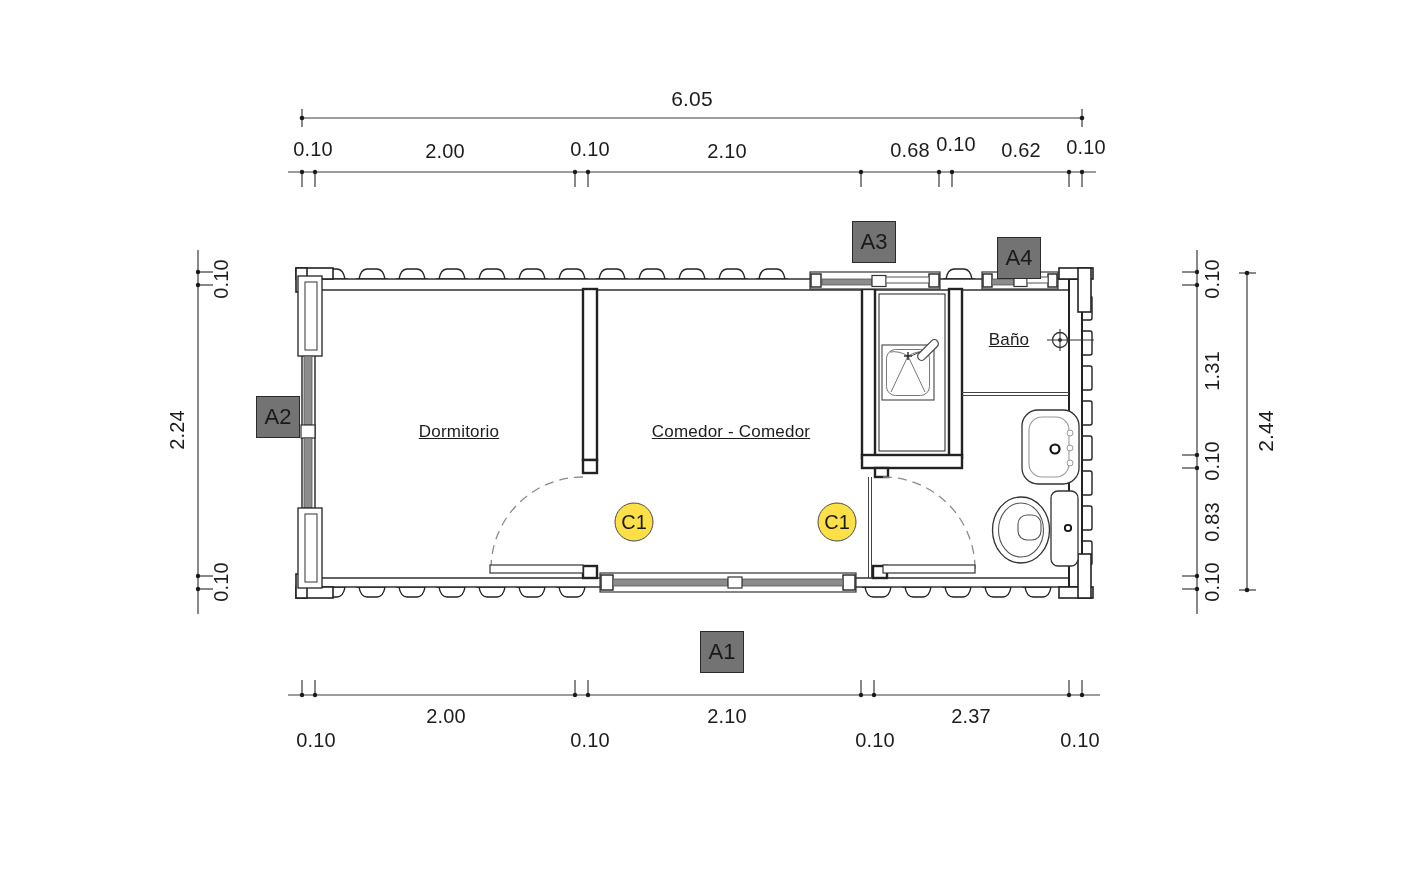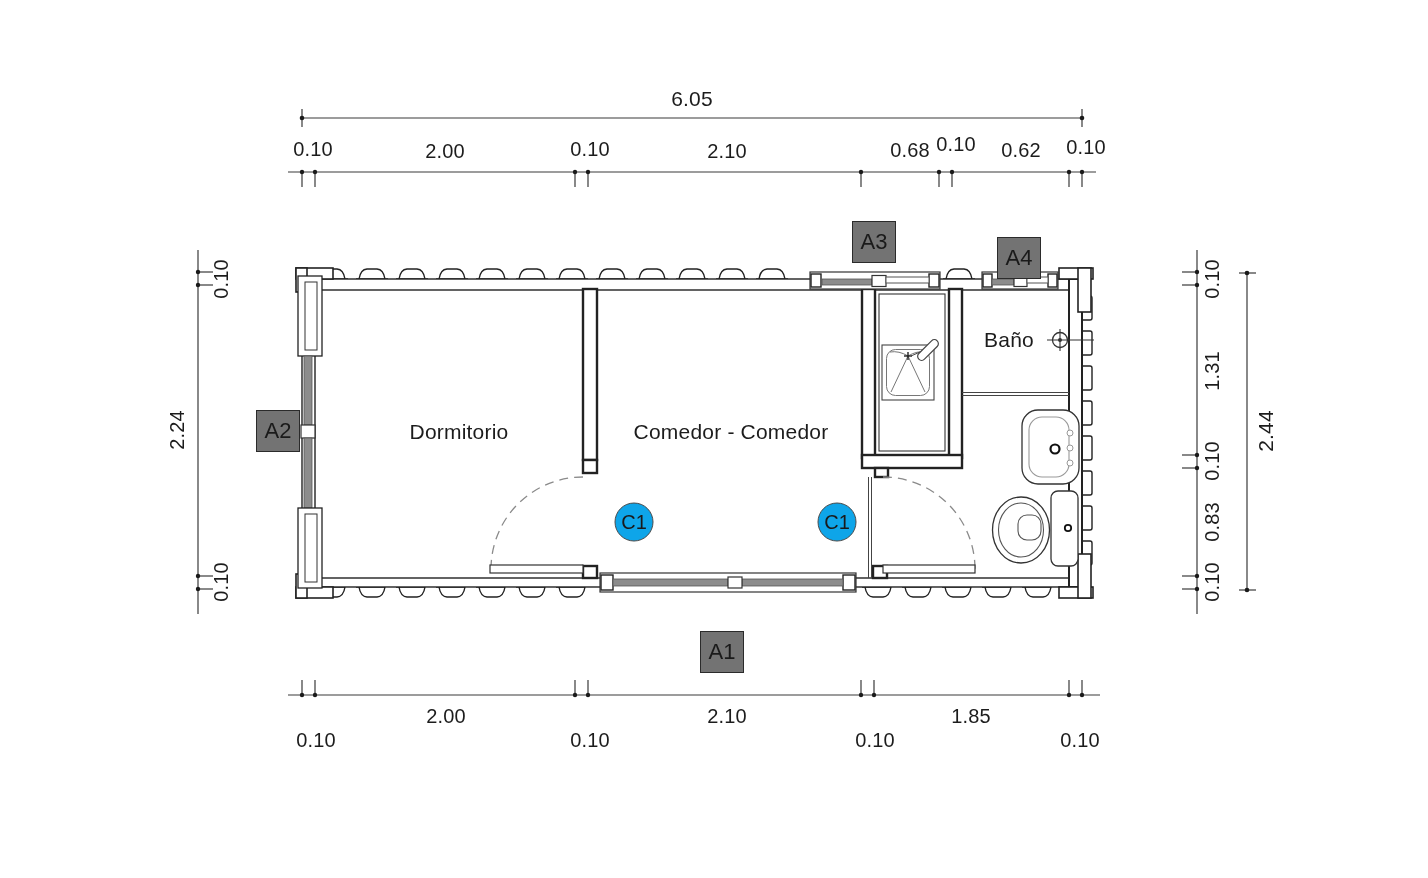--- a/index.html
+++ b/index.html
@@ -2,27 +2,27 @@
 <html><head>
 <meta charset="utf-8">
 <style>
   html,body{margin:0;padding:0;background:#fff;}
   #canvas{position:relative;width:1428px;height:878px;background:#fff;overflow:hidden;
           font-family:"Liberation Sans", sans-serif;color:#1a1a1a;}
   #plan-svg{position:absolute;left:0;top:0;}
   .lbl{position:absolute;transform:translate(-50%,-50%);font-size:20px;white-space:nowrap;
        color:#1c1c1c;letter-spacing:.2px;}
   .rot{transform:translate(-50%,-50%) rotate(-90deg);}
-  .room{font-size:21px;}
+  .room{font-size:17px;text-decoration:underline;}
   .total{font-size:21px;}
   .tagbox{position:absolute;transform:translate(-50%,-50%);width:42px;height:40px;
           border:1.5px solid #2b2b2b;background:#737373;display:flex;align-items:center;
           justify-content:center;font-size:22px;}
   .tagcircle{position:absolute;transform:translate(-50%,-50%);width:37px;height:37px;
-          border:1.4px solid #4a4a4a;border-radius:50%;background:#0ea5e9;display:flex;
+          border:1.4px solid #4a4a4a;border-radius:50%;background:#fde047;display:flex;
           align-items:center;justify-content:center;font-size:20px;}
 </style>
 </head>
 <body>
 
 <div id="canvas">
 
   <svg id="plan-svg" width="1428" height="878" viewBox="0 0 1428 878">
     <defs>
       <path id="humpU" d="M0 11 H3 Q4.5 1.5 11 1 H21 Q27.5 1.5 29 11 H32 Z"></path>
@@ -292,39 +292,39 @@
   <div class="lbl" style="left:910px;top:150px">0.68</div>
   <div class="lbl" style="left:956px;top:144px">0.10</div>
   <div class="lbl" style="left:1021px;top:150px">0.62</div>
   <div class="lbl" style="left:1086px;top:147px">0.10</div>
 
   <div class="lbl" style="left:316px;top:740px">0.10</div>
   <div class="lbl" style="left:446px;top:716px">2.00</div>
   <div class="lbl" style="left:590px;top:740px">0.10</div>
   <div class="lbl" style="left:727px;top:716px">2.10</div>
   <div class="lbl" style="left:875px;top:740px">0.10</div>
-  <div class="lbl" style="left:971px;top:716px">1.85</div>
+  <div class="lbl" style="left:971px;top:716px">2.37</div>
   <div class="lbl" style="left:1080px;top:740px">0.10</div>
 
   <div class="lbl rot" style="left:221px;top:279px">0.10</div>
   <div class="lbl rot" style="left:177px;top:430px">2.24</div>
   <div class="lbl rot" style="left:221px;top:582px">0.10</div>
 
   <div class="lbl rot" style="left:1212px;top:279px">0.10</div>
   <div class="lbl rot" style="left:1212px;top:371px">1.31</div>
   <div class="lbl rot" style="left:1212px;top:461px">0.10</div>
   <div class="lbl rot" style="left:1212px;top:522px">0.83</div>
   <div class="lbl rot" style="left:1212px;top:582px">0.10</div>
   <div class="lbl rot total" style="left:1266px;top:431px">2.44</div>
 
   <div class="lbl room" style="left:459px;top:432px">Dormitorio</div>
   <div class="lbl room" style="left:731px;top:432px">Comedor - Comedor</div>
   <div class="lbl room" style="left:1009px;top:340px">Baño</div>
 
   <div class="tagbox" style="left:722px;top:652px">A1</div>
-  <div class="tagbox" style="left:278px;top:431px">A2</div>
+  <div class="tagbox" style="left:278px;top:417px">A2</div>
   <div class="tagbox" style="left:874px;top:242px">A3</div>
   <div class="tagbox" style="left:1019px;top:258px">A4</div>
 
   <div class="tagcircle" style="left:634px;top:522px">C1</div>
   <div class="tagcircle" style="left:837px;top:522px">C1</div>
 
 </div>
 
 </body></html>

